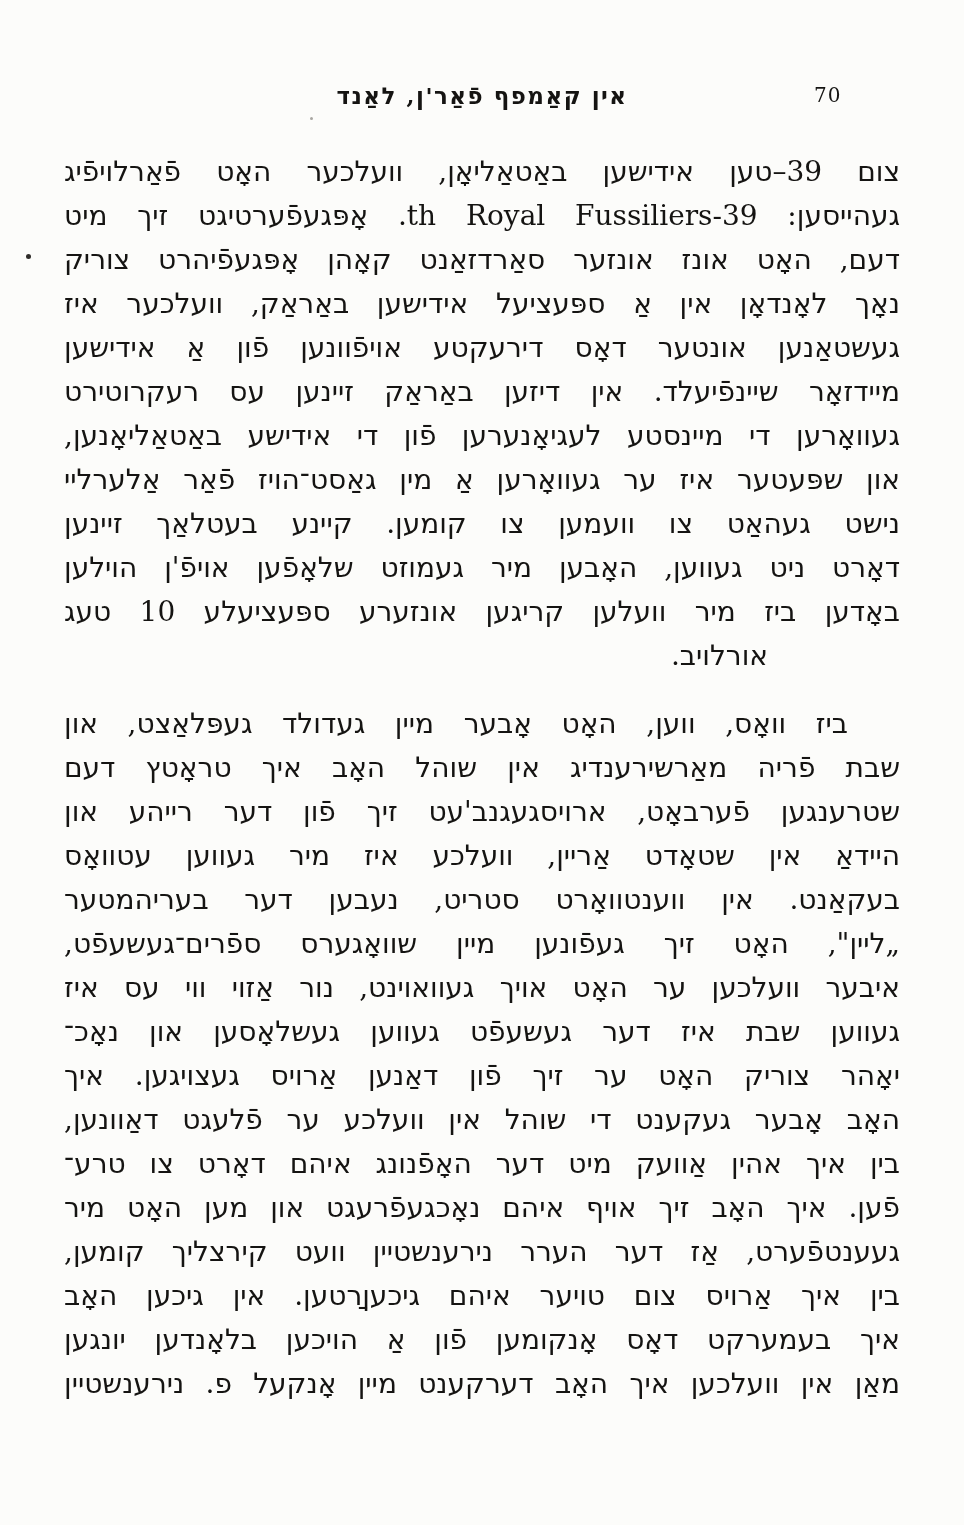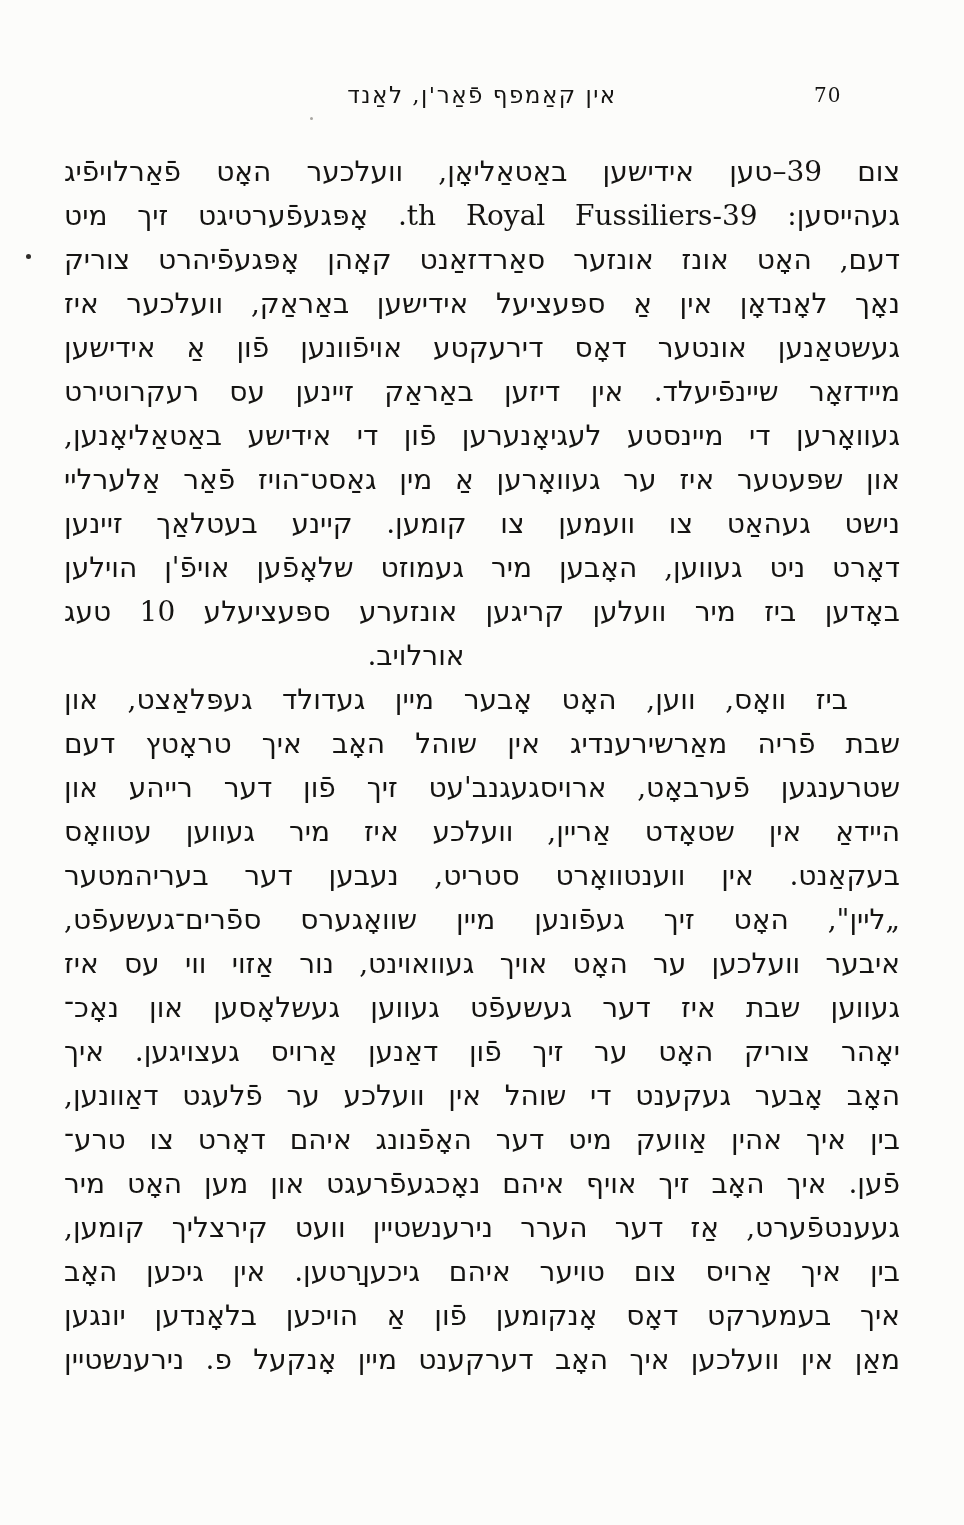--- a/index.html
+++ b/index.html
@@ -7,37 +7,37 @@
     position:relative;
     width:964px;height:1525px;
     background:#fcfcfa;
     color:#151412;
     font-family:"DejaVu Serif","DejaVu Sans",serif;
     overflow:hidden;
   }
   .header{position:absolute;top:82px;left:0;right:0;height:36px;}
   .htitle{
     display:block;text-align:center;
-    font-weight:400;font-size:23px;letter-spacing:1.5px;
+    font-weight:700;font-size:23px;letter-spacing:1.5px;
     direction:rtl;
   }
   .pgnum{
     position:absolute;left:814px;top:1px;
     font-size:20px;letter-spacing:1px;
   }
   .body{
     position:absolute;top:150px;right:64px;width:836px;
     direction:rtl;
     font-size:28px;line-height:44px;
   }
   .ln{height:44px;white-space:normal;}
   .just{text-align:justify;text-align-last:justify;}
-  .last-p1{text-align:center;padding-right:132px;}
+  .last-p1{text-align:right;padding-right:132px;}
   .indent{text-indent:52px;}
-  .para2{}
+  .para2{margin-top:24px;}
   .speck{position:absolute;border-radius:50%;}
   .speck1{left:26px;top:254px;width:5px;height:5px;background:#2e2c29;}
   .speck2{left:310px;top:117px;width:3px;height:3px;background:#a9a7a2;}
 </style>
 </head>
 <body>
 
 <div class="page">
 
   <div class="header">

